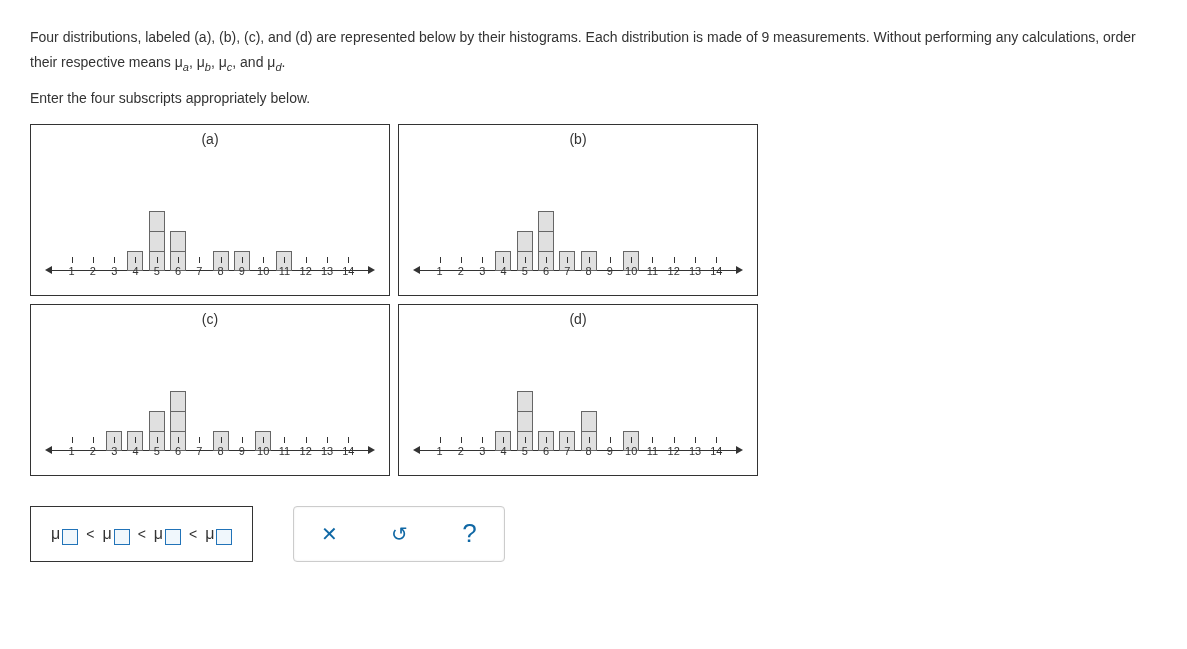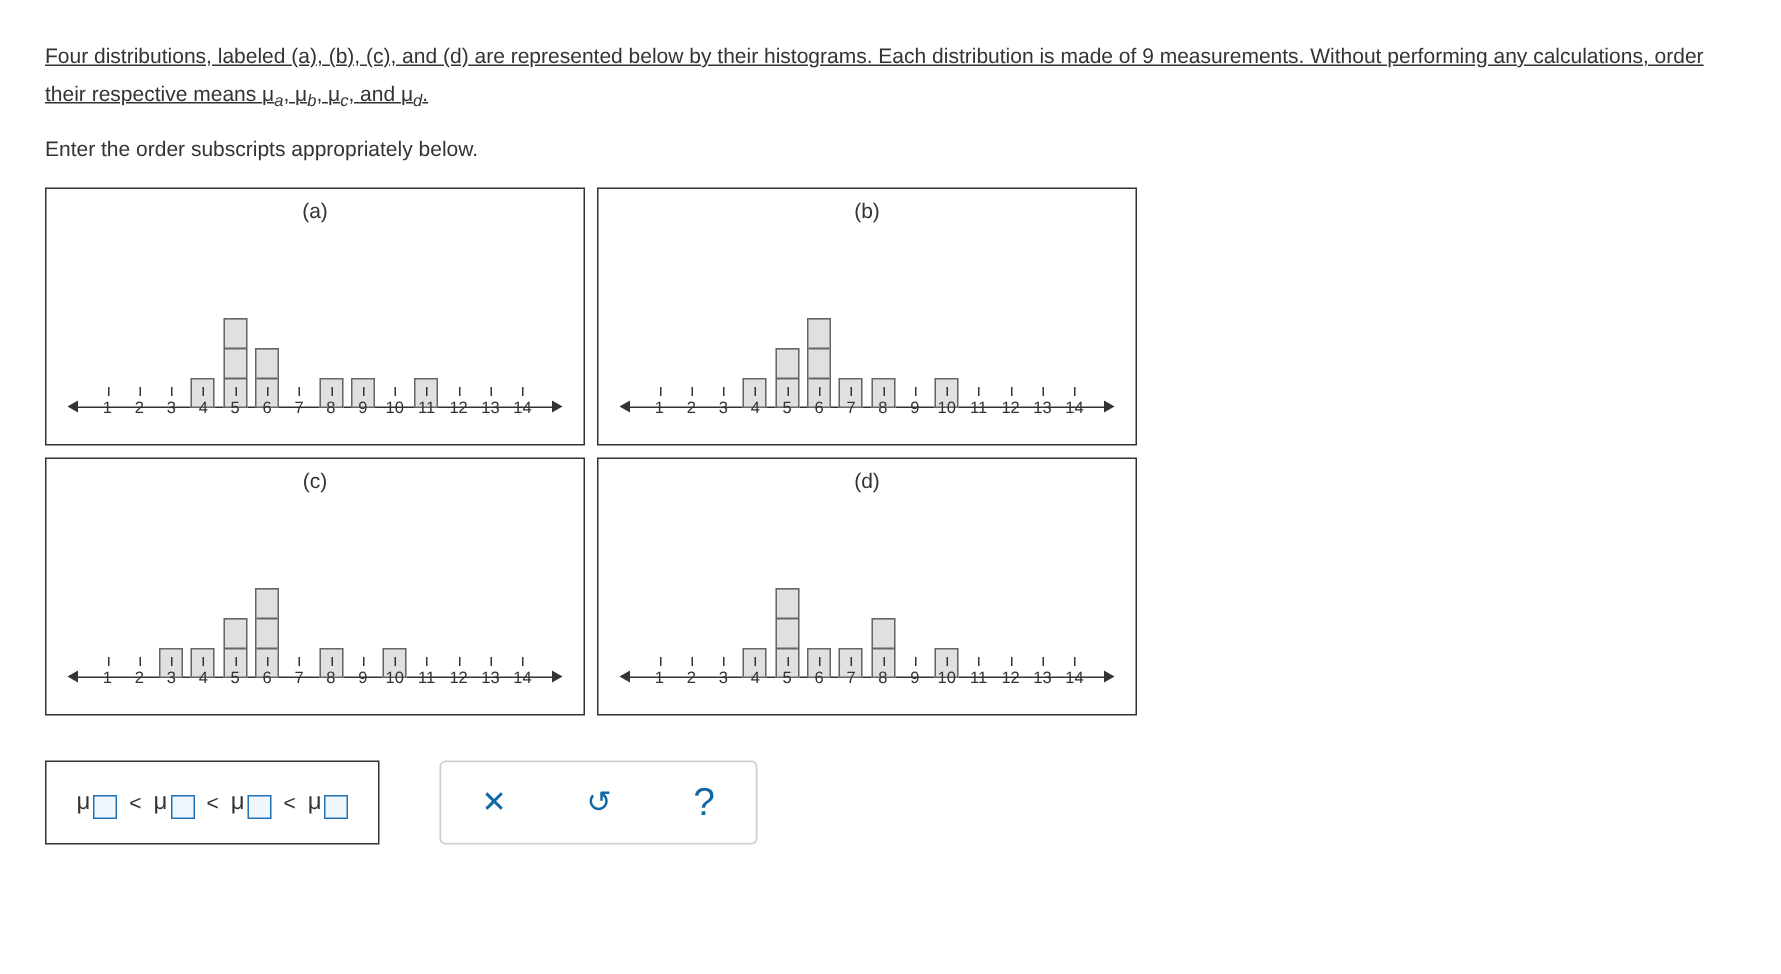--- a/index.html
+++ b/index.html
@@ -8,21 +8,20 @@
     color: #333;
     margin: 0;
     padding: 25px 30px;
     background: #fff;
     width: 1187px;
     box-sizing: border-box;
   }
   .instructions {
     line-height: 1.8;
     margin-bottom: 4px;
-    text-decoration: underline;
   }
   .sub { font-style: italic; font-size: 11px; }
   .prompt-line {
     margin-top: 12px;
     margin-bottom: 18px;
   }
   .chart-grid {
     display: grid;
     grid-template-columns: 360px 360px;
     gap: 8px;
@@ -158,21 +157,21 @@
     text-align: center;
   }
   .ctrl-btn.q { font-size: 26px; color: #1068a5; }
 </style>
 </head>
 <body>
 
 <div class="instructions">
   <span>Four distributions, labeled (a), (b), (c), and (d) are represented below by their histograms. Each distribution is made of 9 measurements. Without performing any calculations, order their respective means </span><span><span>μ</span><sub class="sub">a</sub></span><span>, </span><span><span>μ</span><sub class="sub">b</sub></span><span>, </span><span><span>μ</span><sub class="sub">c</sub></span><span>, and </span><span><span>μ</span><sub class="sub">d</sub></span><span>.</span>
 </div>
-<div class="prompt-line">Enter the order subscripts appropriately below.</div>
+<div class="prompt-line">Enter the four subscripts appropriately below.</div>
 
 <div class="chart-grid">
   <div class="chart-panel">
     <div class="chart-label">(a)</div>
     <div class="chart-area">
         <div class="axis-line"></div>
         <div class="arrow-left"></div>
         <div class="arrow-right"></div>
         <div class="bars">
           <div class="bar-slot"></div>

